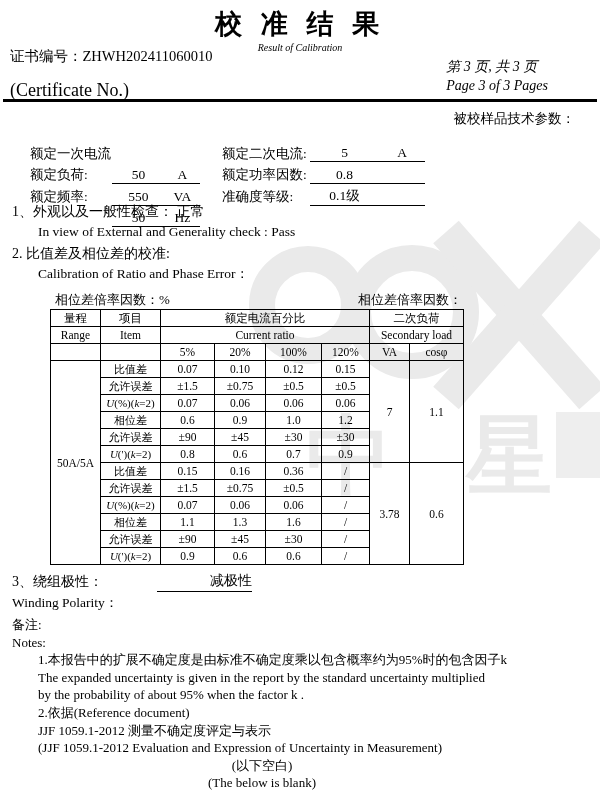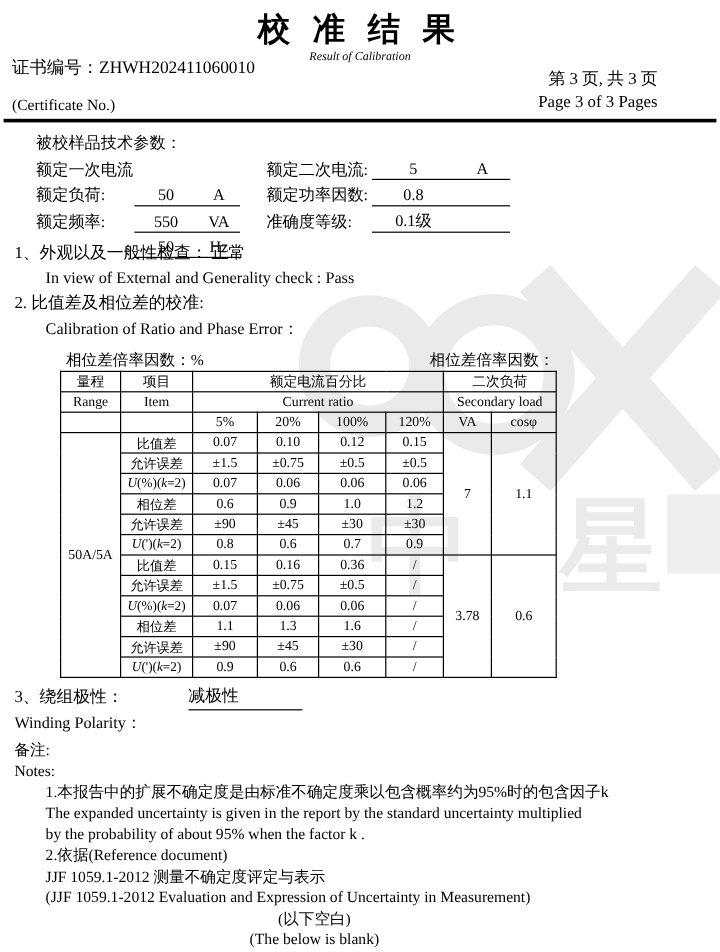--- a/index.html
+++ b/index.html
@@ -5,26 +5,26 @@
   html,body{margin:0;padding:0;background:#fff;}
   .page{position:relative;width:600px;height:793px;background:#fff;color:#000;
         font-family:"Liberation Serif","DejaVu Serif",serif;overflow:hidden;}
   .abs{position:absolute;z-index:1;}
   
   .wm{position:absolute;inset:0;z-index:0;}
   
   .title{top:6px;left:0;width:100%;text-align:center;font-size:27px;font-weight:bold;letter-spacing:6px;}
   .subtitle{top:42px;left:0;width:100%;text-align:center;font-size:10px;font-style:italic;}
   .cert{top:47px;left:10px;font-size:14.5px;}
-  .cert-en{top:80px;left:10px;font-size:13px;}
-  .pageinfo{top:57px;right:52px;text-align:right;font-size:14px;line-height:19px;}
+  .cert-en{top:80px;left:10px;font-size:18px;}
+  .pageinfo{top:57px;right:52px;text-align:left;font-size:14px;line-height:19px;font-style:italic;}
   .rule{top:99px;left:3px;width:594px;height:2.5px;background:#000;}
   
   .params{top:110px;left:30px;width:545px;font-size:13.5px;}
-  .p-head{margin-bottom:3px;}
+  .p-head{margin-bottom:15px;text-align:right;}
   .p-row{display:flex;align-items:center;height:21.5px;}
   .p-lab-l{width:82px;}
   .p-line-l{width:88px;margin-top:44px;}
   .p-gap{width:22px;}
   .p-lab-r{width:88px;}
   .p-line-r{width:115px;}
   .u-line{display:flex;border-bottom:1.5px solid #000;}
   .u-line .val{flex:1.2;text-align:center;}
   .u-line .unit{flex:0.8;text-align:center;}
   
@@ -36,21 +36,21 @@
   .cap-right{top:291px;left:358px;font-size:13px;}
   
   table.results{top:309px;left:50px;border-collapse:collapse;table-layout:fixed;width:413px;
                 font-size:11.5px;border:1.5px solid #000;background:transparent;}
   table.results td,table.results th{border:1px solid #000;text-align:center;vertical-align:middle;
                 padding:0;height:16px;font-weight:normal;overflow:hidden;white-space:nowrap;}
   table.results .item{font-size:11px;}
   
   .sec3{top:570px;left:12px;font-size:14px;line-height:21px;}
   .sec3 .row1{display:flex;align-items:flex-end;gap:44px;}
-  .wp-line{width:95px;margin-left:10px;border-bottom:1.5px solid #000;text-align:left;}
+  .wp-line{width:95px;margin-left:10px;border-bottom:1.5px solid #000;text-align:right;}
   .sec3 .en{font-size:13.5px;}
   
   .notes{top:616px;left:12px;width:560px;font-size:13px;line-height:17.6px;}
   .notes .ind{padding-left:26px;}
   .notes .ctr{text-align:center;width:500px;}
 </style>
 </head>
 <body>
 
 <div class="page">

